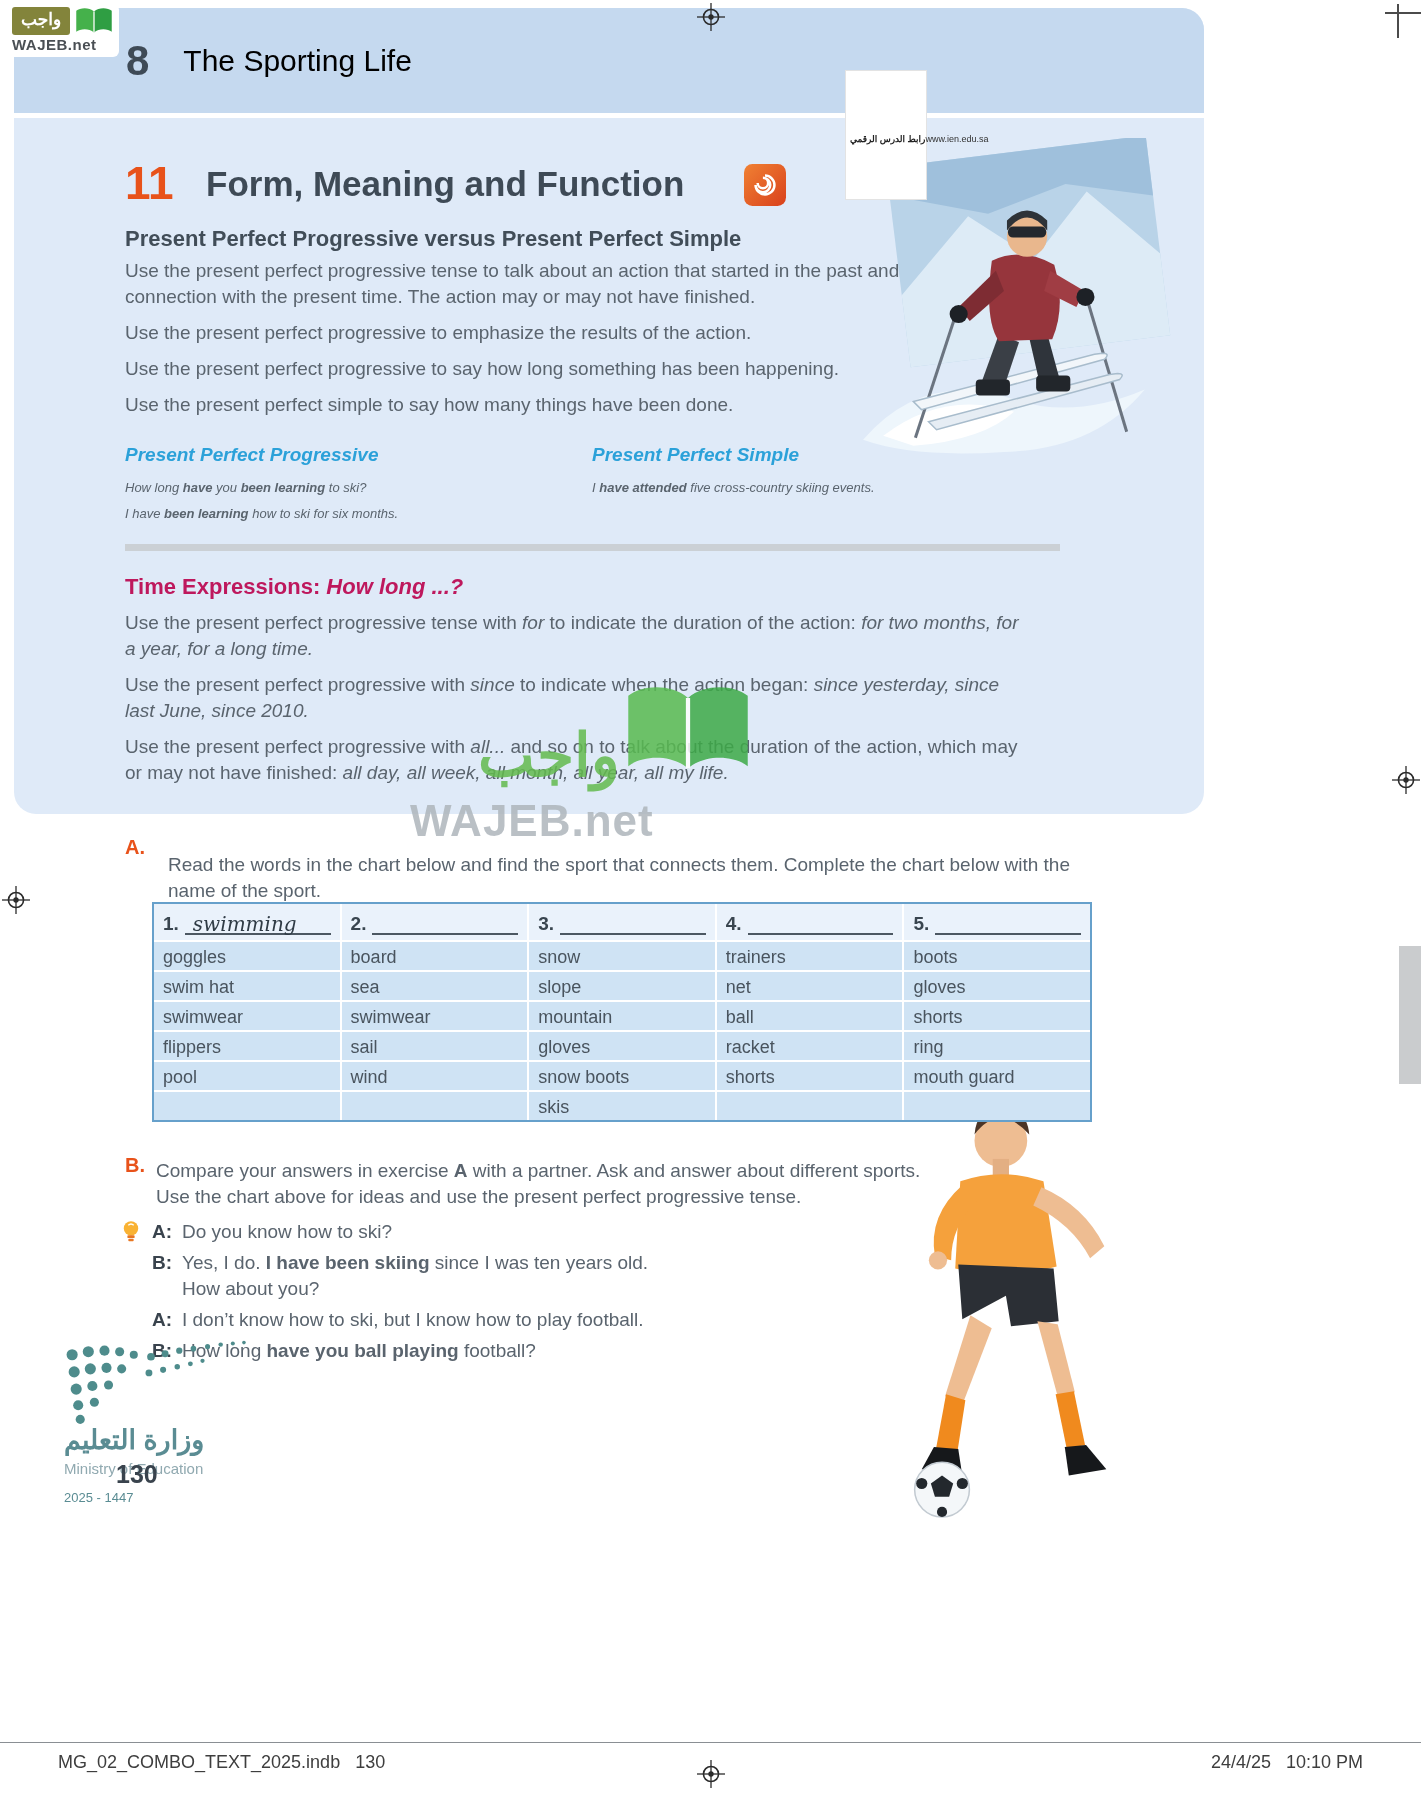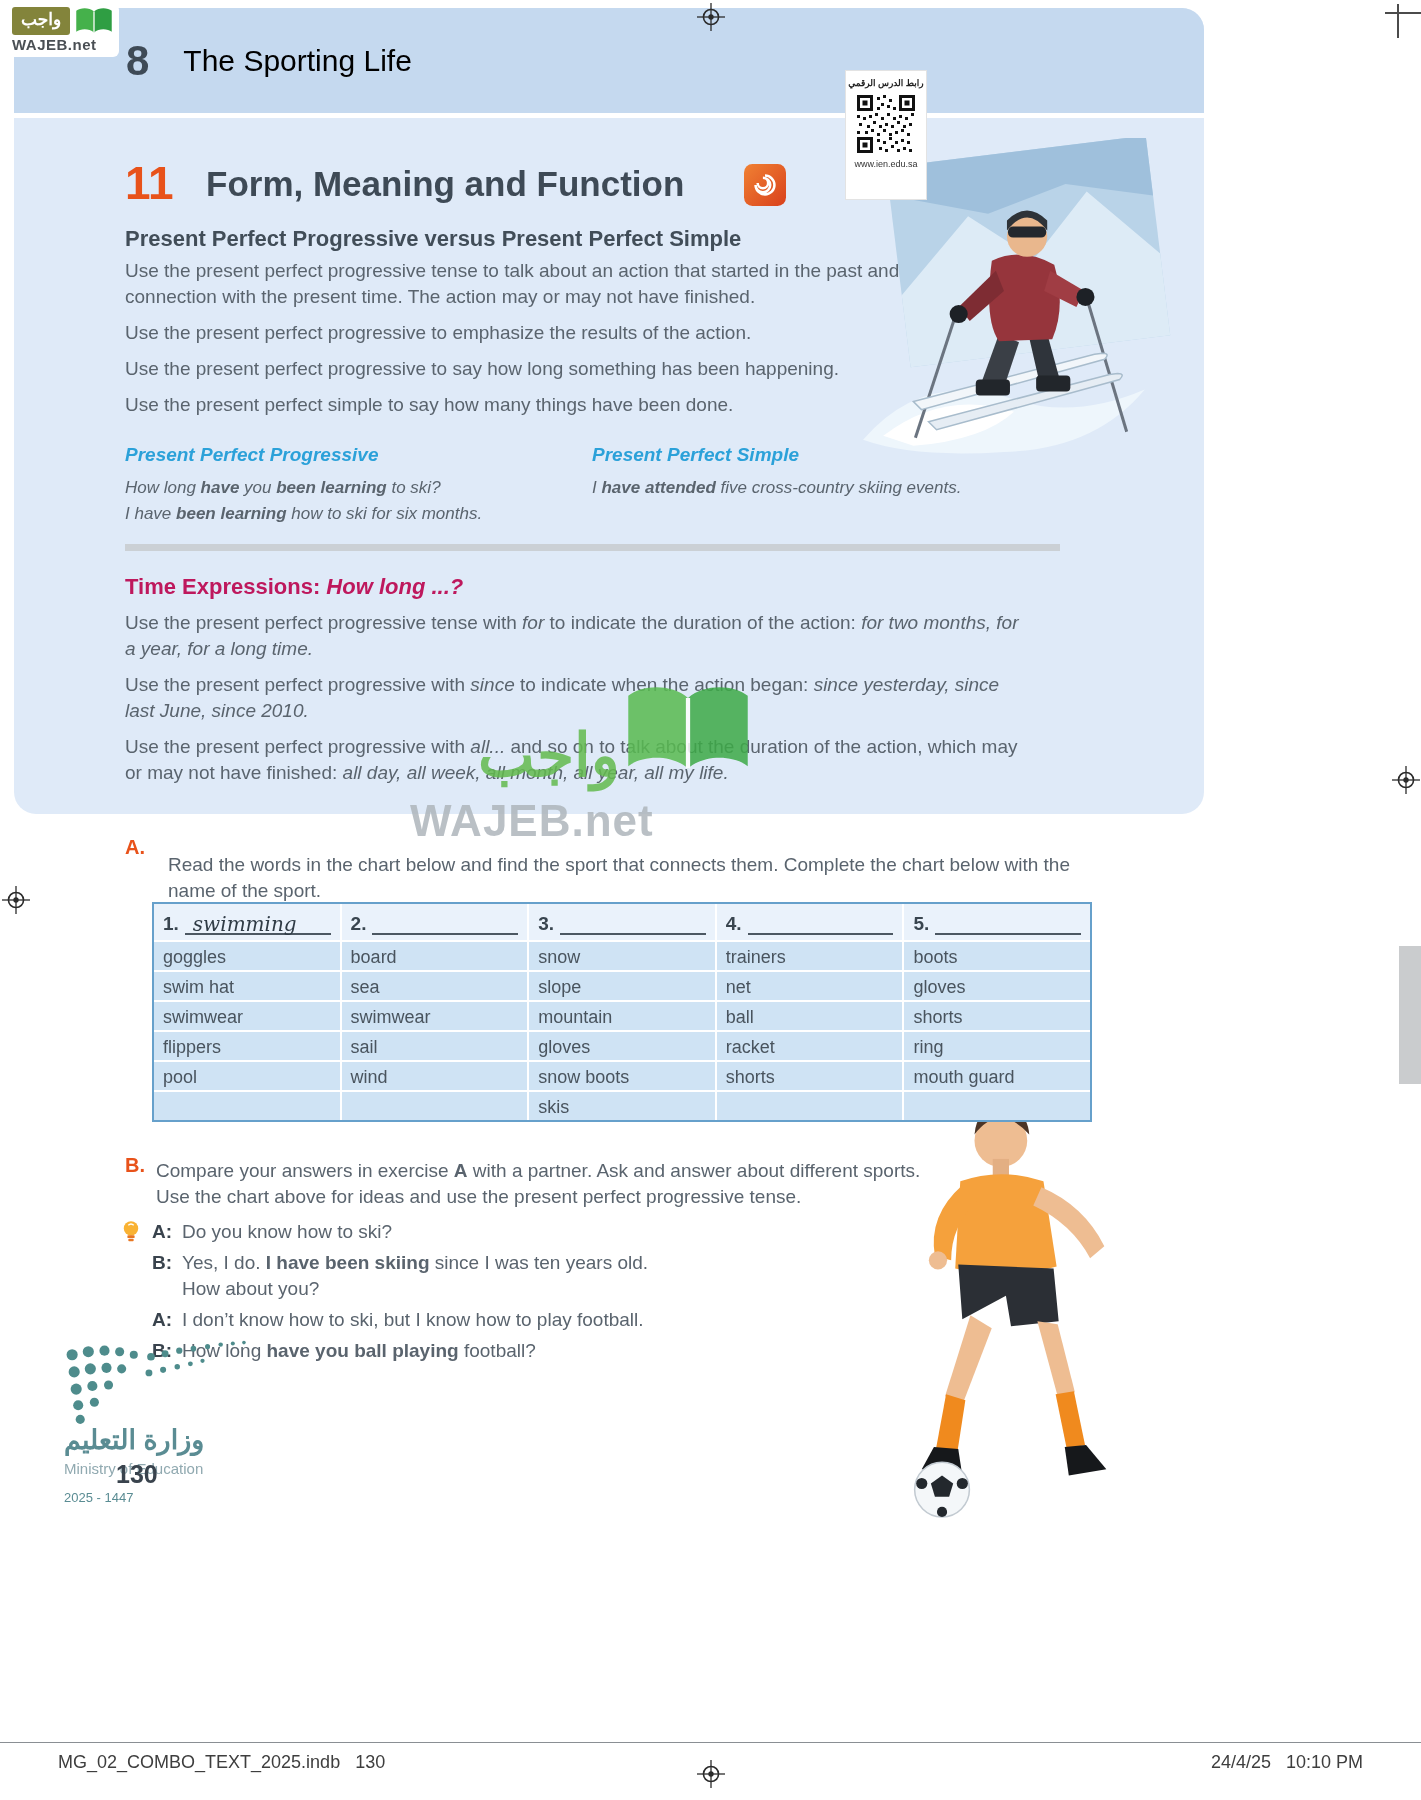--- a/index.html
+++ b/index.html
@@ -17,40 +17,40 @@
 
   
   .brand{position:absolute;left:6px;top:4px;z-index:6;background:#ffffff;padding:2px 6px 4px;border-radius:6px;}
   .brand-top{display:flex;align-items:center;gap:5px;}
   .brand-badge{background:#83843b;color:#fff;font-weight:bold;font-size:17px;padding:2px 9px 5px;border-radius:3px;}
   .brand-book{width:38px;height:30px;}
   .brand-name{font-size:15px;font-weight:bold;color:#4a4f54;letter-spacing:.5px;}
 
   
   .qr-box{position:absolute;left:845px;top:70px;width:82px;height:130px;background:#ffffff;
-          border:1px solid #e3e3e3;display:flex;flex-direction:column;align-items:center;
-          padding:7px 4px 5px;box-sizing:border-box;z-index:5;}
+          border:1px solid #e3e3e3;display:flex;align-items:center;
+          padding:13px 4px 5px;box-sizing:border-box;z-index:5;}
   .qr-label{font-size:9px;font-weight:bold;color:#222;white-space:nowrap;}
   .qr-svg{width:58px;height:58px;margin:7px 0 6px;}
   .qr-url{font-size:9px;color:#333;}
 
   
   .lesson-number{position:absolute;left:125px;top:156px;font-size:46px;font-weight:bold;color:#e8521a;}
   .lesson-title{position:absolute;left:206px;top:164px;font-size:35px;font-weight:bold;color:#3e4a56;margin:0;}
   .spiral-icon{position:absolute;left:744px;top:164px;width:42px;height:42px;}
 
   
   .grammar-heading{position:absolute;left:125px;top:226px;font-size:22px;font-weight:bold;color:#414d58;margin:0;}
   .grammar-paragraphs{position:absolute;left:125px;top:258px;width:850px;}
   .grammar-paragraphs p{margin:0 0 10px;font-size:19px;line-height:26px;color:#5a646e;}
   .examples{position:absolute;left:125px;top:444px;width:945px;display:flex;}
   .example-col:first-child{width:467px;flex:none;}
   .example-col{flex:1;font-style:italic;}
   .example-title{font-size:19px;font-weight:bold;color:#2ba1d9;margin-bottom:9px;}
-  .example-line{font-size:17px;line-height:26px;color:#5a646e;}
+  .example-line{font-size:13px;line-height:26px;color:#5a646e;}
   .divider{position:absolute;left:125px;top:544px;width:935px;height:7px;background:#cbd0d5;}
 
   
   .time-heading{position:absolute;left:125px;top:574px;font-size:22px;font-weight:bold;color:#be185d;margin:0;text-align:right;}
   .time-heading .it{font-style:italic;}
   .time-paragraphs{position:absolute;left:125px;top:610px;width:905px;}
   .time-paragraphs p{margin:0 0 10px;font-size:19px;line-height:26px;color:#5a646e;}
 
   
   .watermark{position:absolute;left:408px;top:680px;width:352px;height:175px;opacity:.85;pointer-events:none;z-index:3;}

